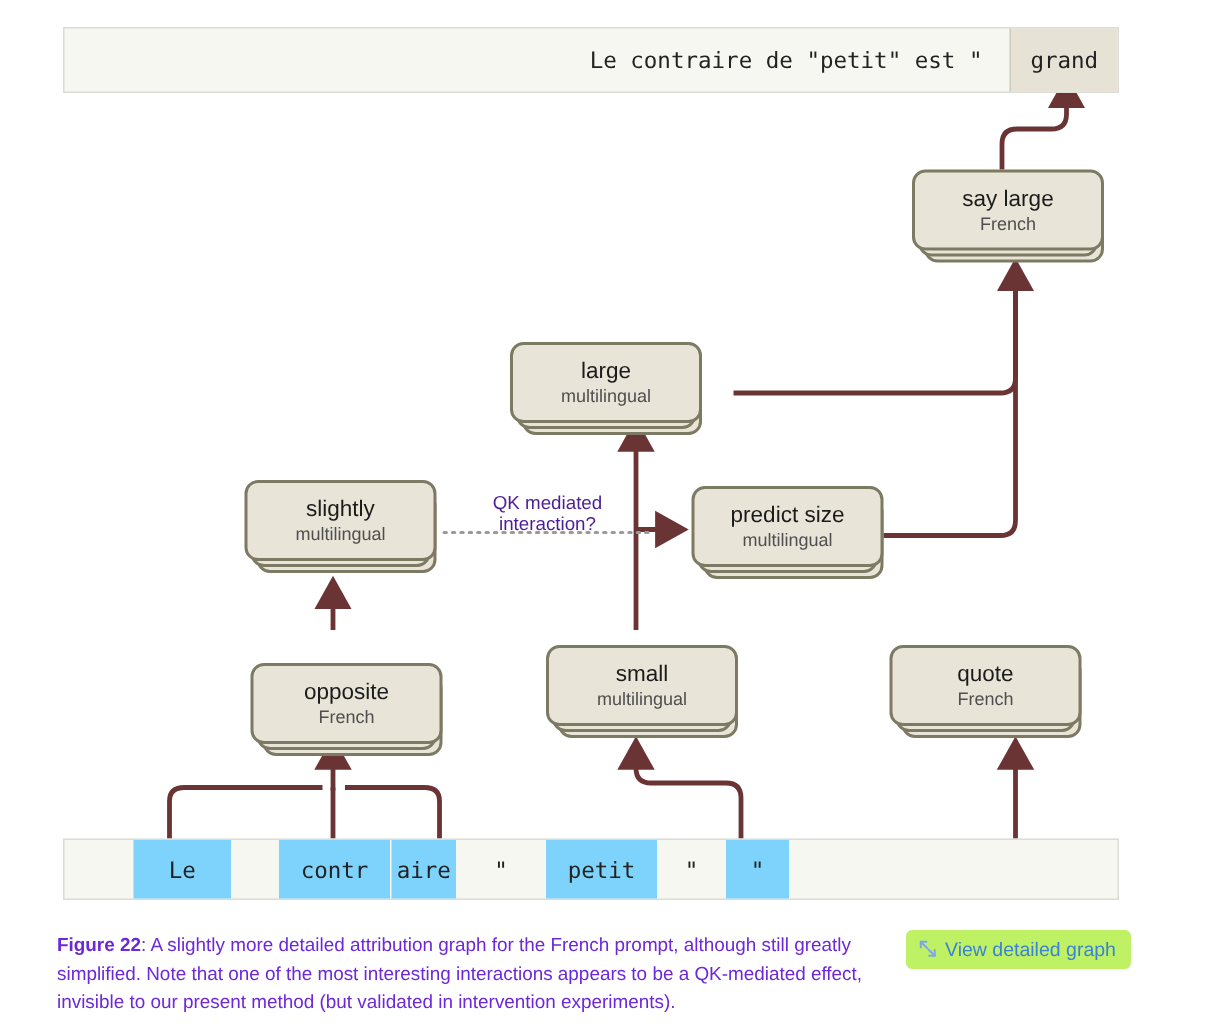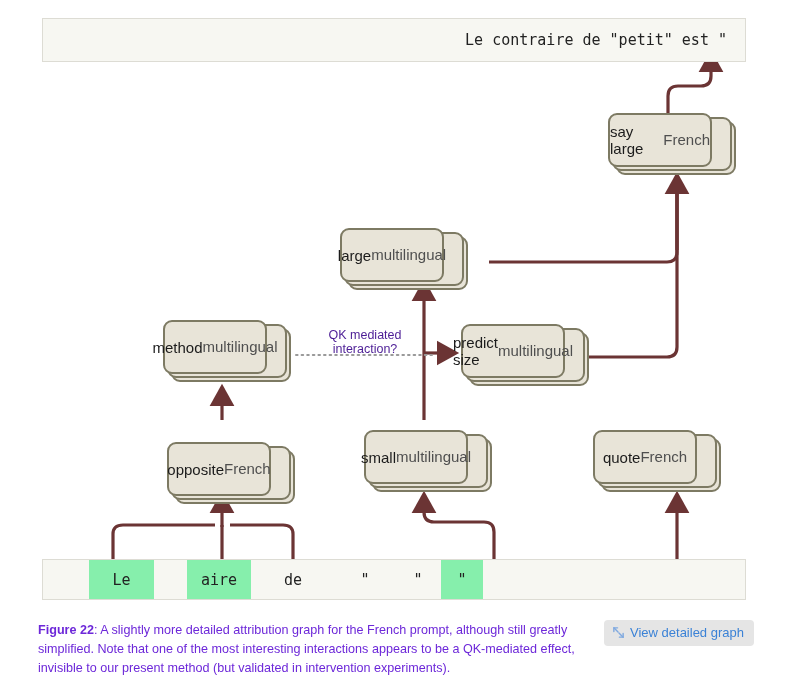--- a/index.html
+++ b/index.html
@@ -20,62 +20,62 @@
     display:flex;
     align-items:stretch;
   }
   .tok{
     display:flex;align-items:center;justify-content:center;
     font-family:"DejaVu Sans Mono","Liberation Mono",monospace;
     font-size:15px;color:#222222;
     box-sizing:border-box;
     white-space:pre;
   }
-  .tok.hl{background:#86efac;}
+  .tok.hl{background:#7dd3fc;}
   .tok.out{background:#e6e2d6;border-left:1px solid #cfcbbd;}
 
   
   .node{
     position:absolute;
     box-sizing:border-box;
     width:128px;height:62px;
   }
   .node .stack{
     position:absolute;border-radius:9px;
     border:2px solid #7d7a63;
     background:#e8e4d8;
     box-sizing:border-box;
   }
   .node .s3{left:8px;top:8px;width:120px;height:54px;}
   .node .s2{left:4px;top:4px;width:120px;height:54px;}
-  .node .s1{left:0px;top:0px;width:104px;height:54px;
-    display:flex;align-items:center;justify-content:center;}
+  .node .s1{left:0px;top:0px;width:128px;height:54px;
+    display:flex;flex-direction:column;align-items:center;justify-content:center;}
   .node .t1{font-size:15px;color:#1b1b1b;line-height:17px;}
-  .node .t2{font-size:15px;color:#4f4f4f;line-height:16px;}
+  .node .t2{font-size:12px;color:#4f4f4f;line-height:16px;}
 
   
   svg.edges{position:absolute;left:0;top:0;width:809px;height:689px;pointer-events:none;}
 
   
   .annot{
     position:absolute;
     font-size:12.5px;color:#4c1d95;
     text-align:center;line-height:14px;
     width:110px;
   }
 
   
   .caption{
     position:absolute;left:38px;top:621px;width:560px;
     font-size:12.6px;line-height:19px;color:#6d28d9;
   }
   .caption b{font-weight:bold;}
   .viewbtn{
     position:absolute;left:604px;top:620px;
-    background:#e5e5e5;border-radius:4px;
+    background:#bef264;border-radius:4px;
     padding:5px 10px 6px 8px;
     display:flex;align-items:center;gap:5px;
     color:#3b82d6;font-size:13px;
     cursor:pointer;
   }
   .viewbtn svg{display:block;}
 </style>
 </head>
 <body>
 
@@ -111,20 +111,21 @@
       <path d="M677,250 L677,184" marker-end="url(#ah)"></path>
 
       <path d="M668,113 L668,96 Q668,86 678,86 L701,86 Q711,86 711,76 L711,62" marker-end="url(#ah)"></path>
     </g>
 
     <path d="M296,355 L436,355" stroke="#9a9a9a" stroke-width="2" stroke-dasharray="1.6 4" fill="none" stroke-linecap="round"></path>
   </svg>
 
   <div class="token-strip" style="left:42px;top:18px;width:704px;height:44px;">
     <div class="tok" style="flex:1 1 auto;justify-content:flex-end;padding-right:18px;">Le contraire de "petit" est "</div>
+    <div class="tok out" style="width:72px;">grand</div>
   </div>
 
   <div class="node" style="left:608px;top:113px;">
     <div class="stack s3"></div>
     <div class="stack s2"></div>
     <div class="stack s1">
       <div class="t1">say large</div>
       <div class="t2">French</div>
     </div>
   </div>
@@ -135,21 +136,21 @@
     <div class="stack s1">
       <div class="t1">large</div>
       <div class="t2">multilingual</div>
     </div>
   </div>
 
   <div class="node" style="left:163px;top:320px;">
     <div class="stack s3"></div>
     <div class="stack s2"></div>
     <div class="stack s1">
-      <div class="t1">method</div>
+      <div class="t1">slightly</div>
       <div class="t2">multilingual</div>
     </div>
   </div>
 
   <div class="node" style="left:461px;top:324px;">
     <div class="stack s3"></div>
     <div class="stack s2"></div>
     <div class="stack s1">
       <div class="t1">predict size</div>
       <div class="t2">multilingual</div>
@@ -185,23 +186,24 @@
 
   <div class="annot" style="left:310px;top:328px;">
     <div>QK mediated</div>
     <div>interaction?</div>
   </div>
 
   <div class="token-strip" style="left:42px;top:559px;width:704px;height:41px;">
     <div class="tok" style="width:46px;"></div>
     <div class="tok hl" style="width:65px;">Le</div>
     <div class="tok" style="width:32px;"></div>
-    <div class="tok hl" style="width:65px;border-left:1px solid #f7f7f2;">aire</div>
-    <div class="tok" style="width:84px;">de</div>
+    <div class="tok hl" style="width:74px;">contr</div>
+    <div class="tok hl" style="width:44px;border-left:1px solid #f7f7f2;">aire</div>
     <div class="tok" style="width:60px;">"</div>
+    <div class="tok hl" style="width:74px;">petit</div>
     <div class="tok" style="width:46px;">"</div>
     <div class="tok hl" style="width:42px;">"</div>
     <div class="tok" style="flex:1 1 auto;"></div>
   </div>
 
   <div class="caption">
     <b>Figure 22</b><span>: A slightly more detailed attribution graph for the French prompt, although still greatly simplified. Note that one of the most interesting interactions appears to be a QK-mediated effect, invisible to our present method (but validated in intervention experiments).</span>
   </div>
 
   <div class="viewbtn">

